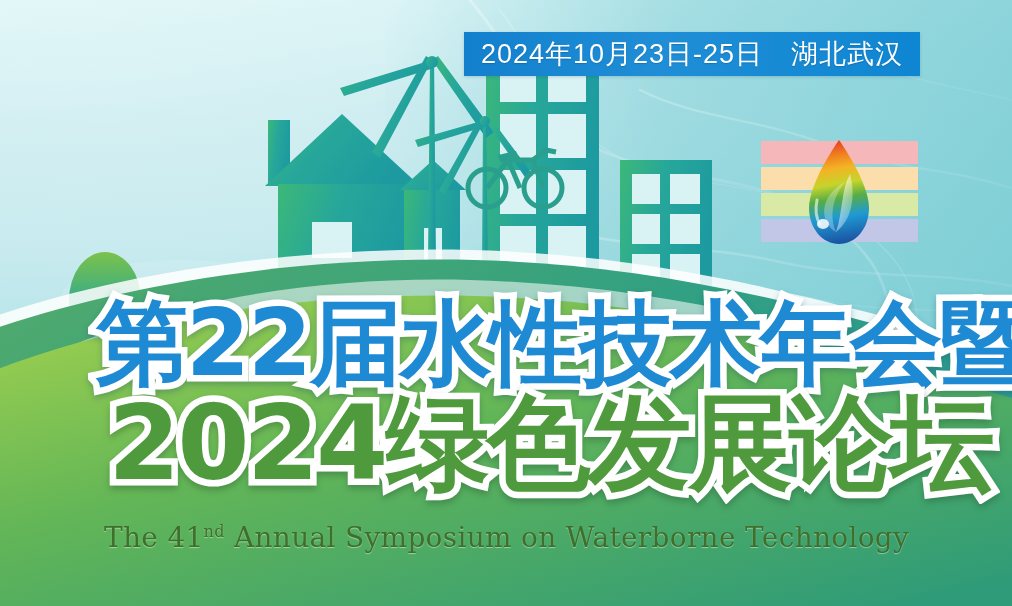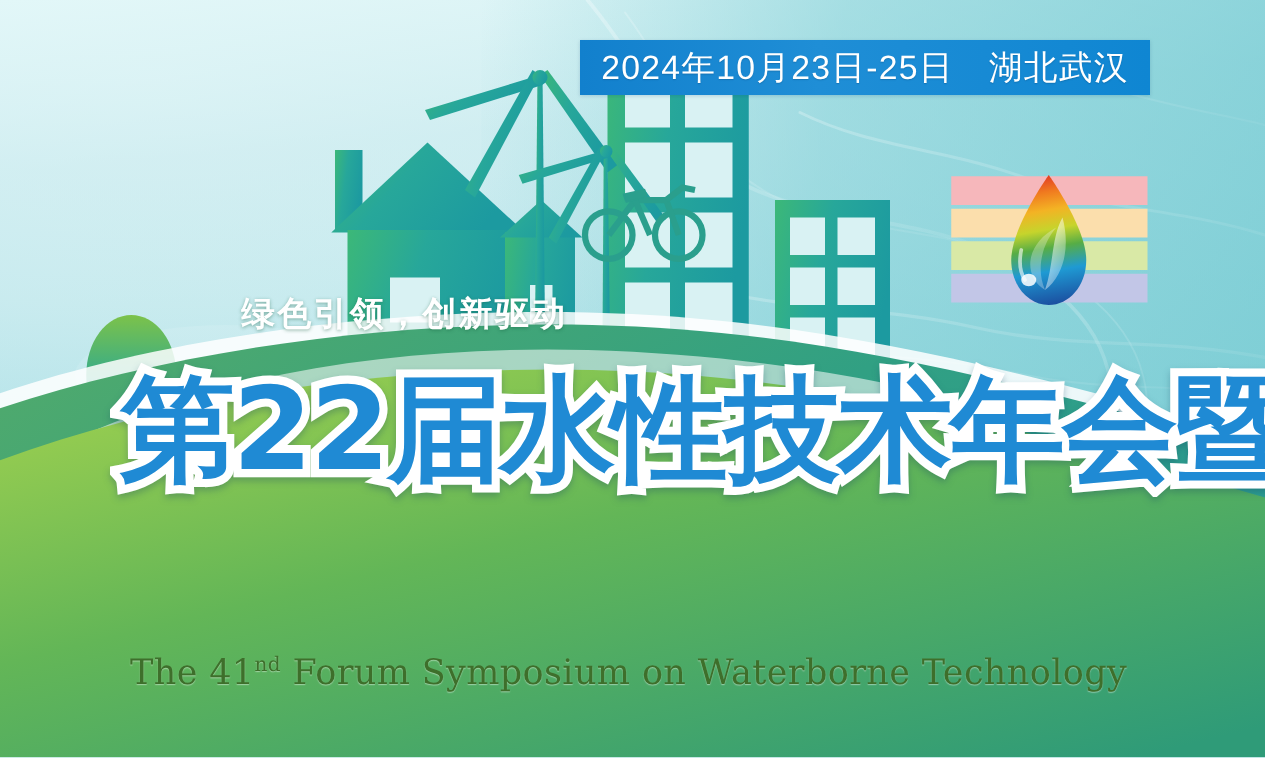--- a/index.html
+++ b/index.html
@@ -308,23 +308,23 @@
         </linearGradient>
       </defs>
       <path d="M36 2 C36 2 66 44 66 70 C66 91 52 106 36 106 C20 106 6 91 6 70 C6 44 36 2 36 2 Z" fill="url(#gDrop)"></path>
       <path d="M47 36 C53 58 49 82 33 94 C40 74 38 52 47 36 Z" fill="url(#gLeaf)"></path>
       <path d="M42 44 C30 58 26 78 33 94 C16 84 16 58 42 44 Z" fill="#ffffff" opacity=".28"></path>
       <ellipse cx="20" cy="86" rx="6" ry="5" fill="#ffffff" opacity=".85"></ellipse>
       <path d="M14 62 C12 72 13 80 17 86" stroke="#ffffff" stroke-width="3" fill="none" opacity=".6" stroke-linecap="round"></path>
     </svg>
   </div>
 
-  <div class="slogan">绿色引领，创新驱动</div>
 
   <div class="title-wrap">
     <div class="title-line title-1">第22届水性技术年会暨</div>
+    <div class="title-line title-2">2024绿色发展论坛</div>
   </div>
 
   <div class="subtitle">
-    <span>The 41</span><sup>nd</sup><span> Forum Symposium on Waterborne Technology</span>
+    <span>The 41</span><sup>nd</sup><span> Annual Symposium on Waterborne Technology</span>
   </div>
 
 </div>
 
 </body></html>

